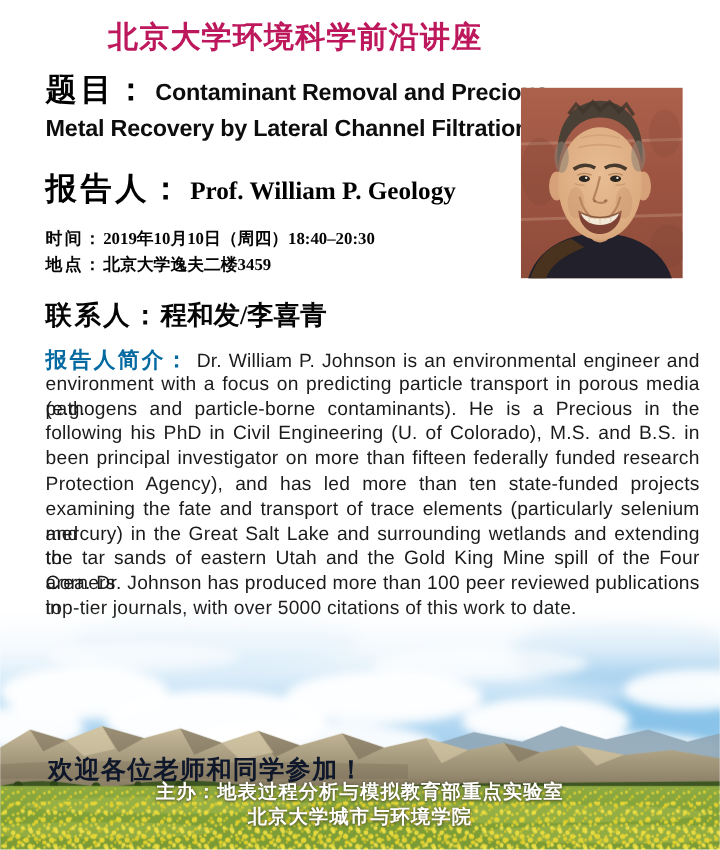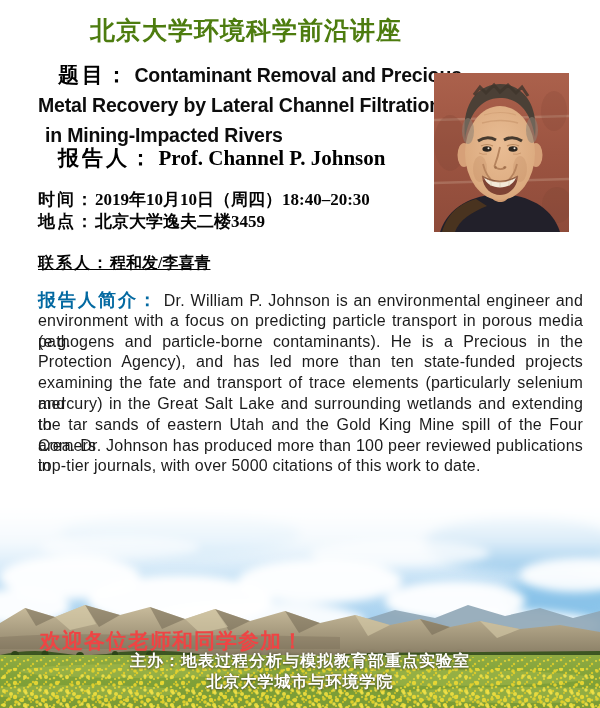--- a/index.html
+++ b/index.html
@@ -1,49 +1,49 @@
 <!DOCTYPE html>
 <html><head>
 <meta charset="utf-8">
 <style>
   html,body{margin:0;padding:0;}
   body{width:600px;height:708px;position:relative;overflow:hidden;background:#ffffff;
        font-family:"Liberation Sans","DejaVu Sans",sans-serif;}
   .abs{position:absolute;}
   
   .header-title{top:14px;left:0;width:492px;text-align:center;font-size:25px;font-weight:600;
-    letter-spacing:1px;color:#4d7c0f;font-family:"Liberation Sans","DejaVu Sans",sans-serif;}
+    letter-spacing:1px;color:#be185d;font-family:"Liberation Sans","DejaVu Sans",sans-serif;}
   
   .topic-block{left:38px;top:61px;width:398px;}
   .topic-line{line-height:28px;white-space:nowrap;}
-  .cn-label{font-family:"Liberation Serif","DejaVu Serif",serif;font-weight:700;font-size:21px;
-    color:#000;letter-spacing:3px;margin-left:20px;}
+  .cn-label{font-family:"Liberation Serif","DejaVu Serif",serif;font-weight:700;font-size:26px;
+    color:#000;letter-spacing:3px;}
   .topic-en{font-weight:700;font-size:19.5px;color:#0d0d0d;letter-spacing:-0.2px;}
   .topic-line3{padding-left:7px;}
   
   .speaker-line{left:38px;top:143px;white-space:nowrap;line-height:30px;}
   .speaker-name{font-family:"Liberation Serif","DejaVu Serif",serif;font-weight:700;
     font-size:21px;color:#000;}
   
   .info-line{left:38px;white-space:nowrap;font-family:"Liberation Serif","DejaVu Serif",serif;
-    font-weight:700;font-size:17px;color:#050505;line-height:22px;}
+    font-weight:700;font-size:14px;color:#050505;line-height:22px;}
   .info-label{letter-spacing:2px;}
   .time-line{top:189px;}
   .venue-line{top:211px;}
-  .contact-line{top:252px;font-size:16px;text-decoration:underline;}
+  .contact-line{top:252px;font-size:22px;}
   
   .bio{left:38px;top:290px;width:545px;color:#1b1b1b;font-size:16px;line-height:20.8px;
     letter-spacing:0.2px;}
   .bl{text-align:justify;text-align-last:justify;height:20.8px;overflow:visible;}
   .bl-last{text-align:left;text-align-last:left;}
   .bio-label{font-family:"Liberation Serif","DejaVu Serif",serif;font-weight:700;font-size:18px;
     color:#0369a1;letter-spacing:1px;}
   
   .welcome{left:40px;top:627px;font-family:"Liberation Serif","DejaVu Serif",serif;
-    font-weight:700;font-size:21px;color:#ef4444;letter-spacing:1px;z-index:5;}
+    font-weight:700;font-size:21px;color:#0f172a;letter-spacing:1px;z-index:5;}
   .organizers{left:0;top:650px;width:600px;text-align:center;z-index:5;
     font-family:"Liberation Serif","DejaVu Serif",serif;font-weight:700;font-size:16px;color:#ffffff;
     text-shadow:0 0 3px rgba(70,70,40,.85),0 1px 2px rgba(60,60,30,.6);}
   .org-line{line-height:21px;letter-spacing:1px;}
   
   .portrait{left:434px;top:73px;width:135px;height:159px;z-index:3;}
   
   .landscape{left:0;top:505px;width:600px;height:203px;z-index:1;
     -webkit-mask-image:linear-gradient(to bottom,rgba(0,0,0,0) 0%,rgba(0,0,0,.3) 18%,#000 38%);
     mask-image:linear-gradient(to bottom,rgba(0,0,0,0) 0%,rgba(0,0,0,.3) 18%,#000 38%);}
@@ -54,28 +54,25 @@
 <div class="abs header-title">北京大学环境科学前沿讲座</div>
 
 <div class="abs topic-block">
   <div class="topic-line">
     <span class="cn-label">题目：</span>
     <span class="topic-en">Contaminant Removal and Precious</span>
   </div>
   <div class="topic-line">
     <span class="topic-en">Metal Recovery by Lateral Channel Filtration</span>
   </div>
-  <div class="topic-line topic-line3">
-    <span class="topic-en">in Mining-Impacted Rivers</span>
-  </div>
 </div>
 
 <div class="abs speaker-line">
   <span class="cn-label">报告人：</span>
-  <span class="speaker-name">Prof. Channel P. Johnson</span>
+  <span class="speaker-name">Prof. William P. Geology</span>
 </div>
 
 <div class="abs info-line time-line">
   <span class="info-label">时间：</span><span>2019年10月10日（周四）18:40–20:30</span>
 </div>
 <div class="abs info-line venue-line">
   <span class="info-label">地点：</span><span>北京大学逸夫二楼3459</span>
 </div>
 <div class="abs info-line contact-line">
   <span class="info-label">联系人：</span><span>程和发/李喜青</span>
@@ -146,20 +143,22 @@
 
     <ellipse cx="46" cy="96" rx="7" ry="13" fill="#c08b63" opacity="0.3"></ellipse>
     <ellipse cx="86" cy="96" rx="7" ry="13" fill="#c08b63" opacity="0.3"></ellipse>
   </svg>
 </div>
 
 <div class="abs bio">
   <div class="bl"><span class="bio-label">报告人简介：</span> <span>Dr. William P. Johnson is an environmental engineer and</span></div>
   <div class="bl">environment with a focus on predicting particle transport in porous media (e.g.</div>
   <div class="bl">pathogens and particle-borne contaminants).  He is a Precious in the</div>
+  <div class="bl">following his PhD in Civil Engineering (U. of Colorado), M.S. and B.S. in</div>
+  <div class="bl">been principal investigator on more than fifteen federally funded research</div>
   <div class="bl">Protection Agency), and has led more than ten state-funded projects</div>
   <div class="bl">examining the fate and transport of trace elements (particularly selenium and</div>
   <div class="bl">mercury) in the Great Salt Lake and surrounding wetlands and extending to</div>
   <div class="bl">the tar sands of eastern Utah and the Gold King Mine spill of the Four Corners</div>
   <div class="bl">area.  Dr. Johnson has produced more than 100 peer reviewed publications in</div>
   <div class="bl bl-last">top-tier journals, with over 5000 citations of this work to date.</div>
 </div>
 
 <div class="abs landscape">
   <svg width="600" height="203" viewBox="0 0 600 203" xmlns="http://www.w3.org/2000/svg">

